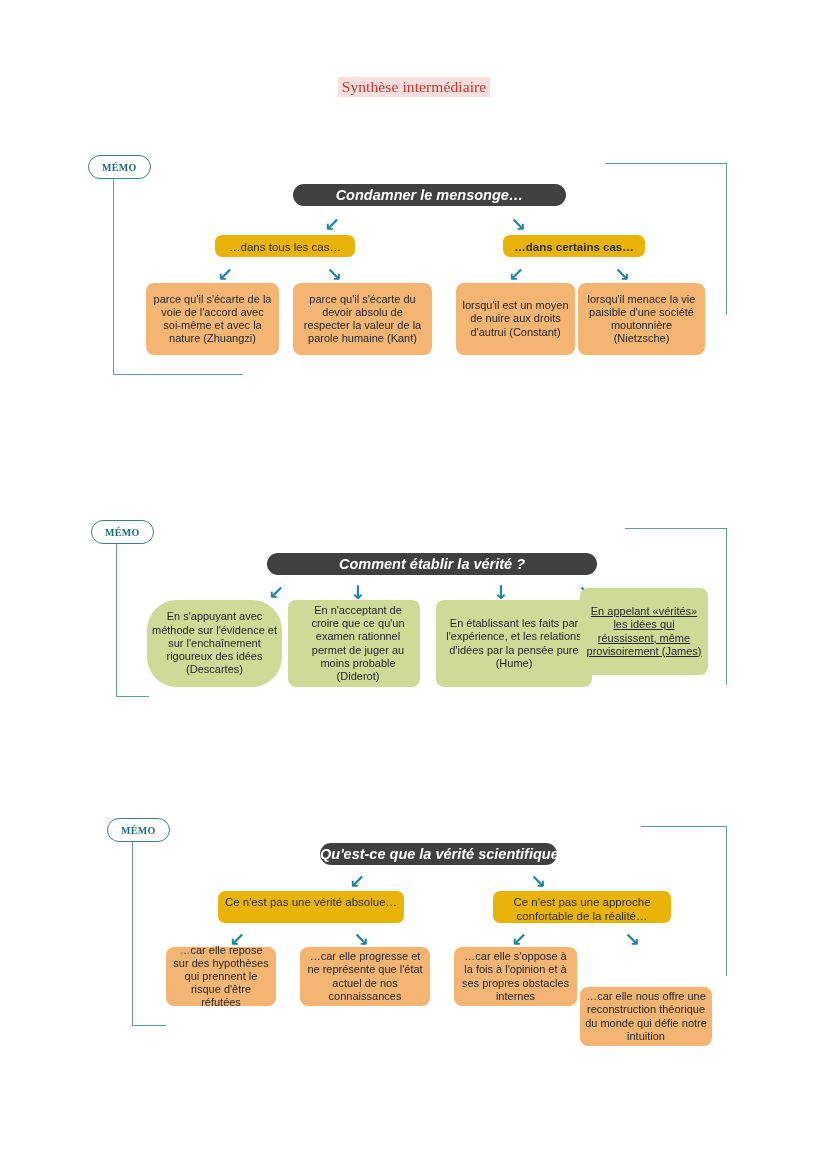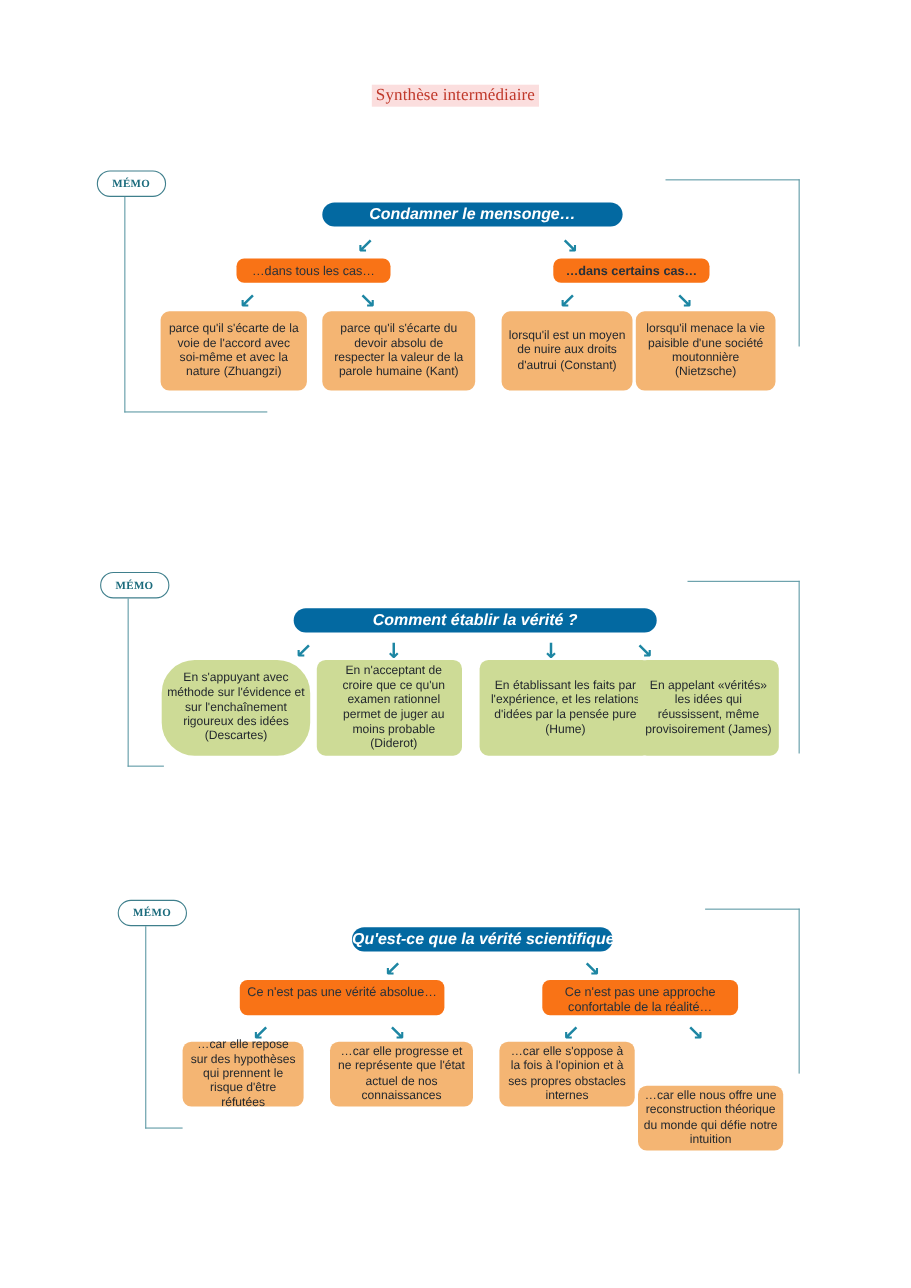--- a/index.html
+++ b/index.html
@@ -64,37 +64,37 @@
   .brk {
     position: absolute;
     background: #5f9aa5;
   }
   .brk-v { width: 1.2px; }
   .brk-h { height: 1.2px; }
 
   
   .hdr {
     position: absolute;
-    background: #0369a1;
+    background: #404040;
     border-radius: 11px;
     color: #ffffff;
     font-style: italic;
     font-weight: bold;
     font-size: 14.5px;
     text-align: center;
     line-height: 22px;
     height: 22px;
     box-sizing: border-box;
     white-space: nowrap;
   }
 
   
   .green-pill {
     position: absolute;
-    background: #f97316;
+    background: #eab308;
     border-radius: 7px;
     color: #27313a;
     font-size: 11.5px;
     text-align: center;
     box-sizing: border-box;
     padding: 4px 6px;
     line-height: 13.5px;
   }
 
   
@@ -190,21 +190,21 @@
 
   <div class="leaf green" style="left:147px; top:80px; width:135px; height:87px;border-radius:30px;">
     <span>En s'appuyant avec méthode sur l'évidence et sur l'enchaînement rigoureux des idées (Descartes)</span>
   </div>
   <div class="leaf green" style="left:288px; top:80px; width:132px; height:87px;padding-left:13px;">
     <span>En n'acceptant de croire que ce qu'un examen rationnel permet de juger au moins probable (Diderot)</span>
   </div>
   <div class="leaf green" style="left:436px; top:80px; width:156px; height:87px;">
     <span>En établissant les faits par l'expérience, et les relations d'idées par la pensée pure (Hume)</span>
   </div>
-  <div class="leaf green" style="left:580px; top:80px; width:128px; height:87px;">
+  <div class="leaf green" style="left:580px; top:68px; width:128px; height:87px;text-decoration:underline;">
     <span>En appelant «vérités» les idées qui réussissent, même provisoirement (James)</span>
   </div>
 </div>
 
 <div class="section" id="section-2">
 
   <div class="memo" style="left:107px; top:0px;">MÉMO</div>
 
   <div class="brk brk-v" style="left:132px; top:24px; height:184px;"></div>
   <div class="brk brk-h" style="left:132px; top:207px; width:34px;"></div>

